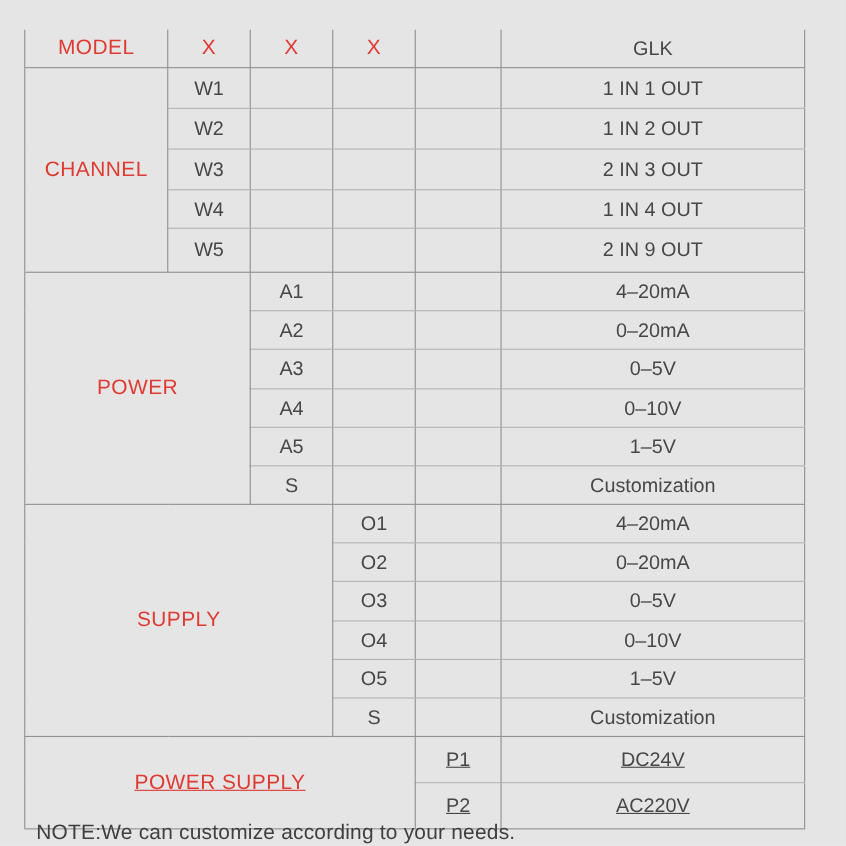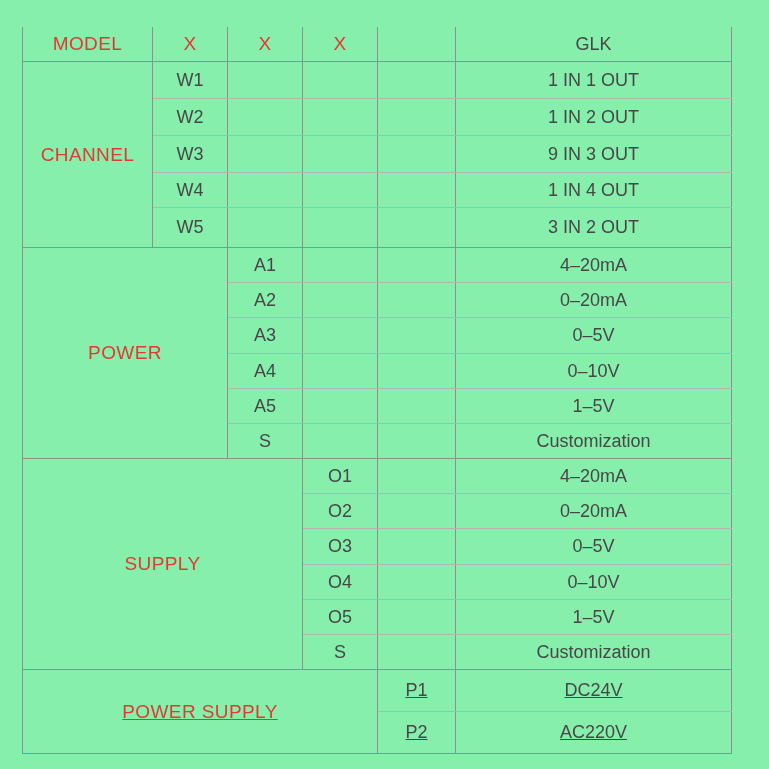--- a/index.html
+++ b/index.html
@@ -1,21 +1,21 @@
 <!DOCTYPE html>
 <html><head>
 <meta charset="utf-8">
 <style>
   html,body{margin:0;padding:0;}
   body{
     width:769px;height:769px;background:#ffffff;overflow:hidden;
     font-family:"Liberation Sans", sans-serif;
     -webkit-font-smoothing:antialiased;
   }
-  .page{position:relative;width:769px;height:769px;background:#86efac;}
+  .page{position:relative;width:769px;height:769px;background:#e5e5e5;}
 
   table.spec{
     position:absolute;left:22px;top:27px;
     border-collapse:collapse;table-layout:fixed;
     border-left:1px solid #8f8f8f;
     border-right:1px solid #8f8f8f;
     border-bottom:1px solid #8f8f8f;
     border-top:none;
   }
   td{
@@ -82,35 +82,35 @@
       <td></td>
       <td></td>
       <td></td>
       <td class="last-col">1 IN 2 OUT</td>
     </tr>
     <tr class="h36">
       <td>W3</td>
       <td></td>
       <td></td>
       <td></td>
-      <td class="last-col">9 IN 3 OUT</td>
+      <td class="last-col">2 IN 3 OUT</td>
     </tr>
     <tr class="h34">
       <td>W4</td>
       <td></td>
       <td></td>
       <td></td>
       <td class="last-col">1 IN 4 OUT</td>
     </tr>
     <tr class="h39">
       <td class="sec-b">W5</td>
       <td class="sec-b"></td>
       <td class="sec-b"></td>
       <td class="sec-b"></td>
-      <td class="sec-b last-col">3 IN 2 OUT</td>
+      <td class="sec-b last-col">2 IN 9 OUT</td>
     </tr>
 
     <tr class="h34">
       <td class="red sec-b" rowspan="6" colspan="2">POWER</td>
       <td>A1</td>
       <td></td>
       <td></td>
       <td class="last-col">4–20mA</td>
     </tr>
     <tr class="h34">
@@ -181,14 +181,15 @@
       <td>P1</td>
       <td class="last-col">DC24V</td>
     </tr>
     <tr class="h41">
       <td class="sec-b">P2</td>
       <td class="sec-b last-col">AC220V</td>
     </tr>
   </tbody>
     </table>
 
+  <div class="note">NOTE:We can customize according to your needs.</div>
 
 </div>
 
 </body></html>

